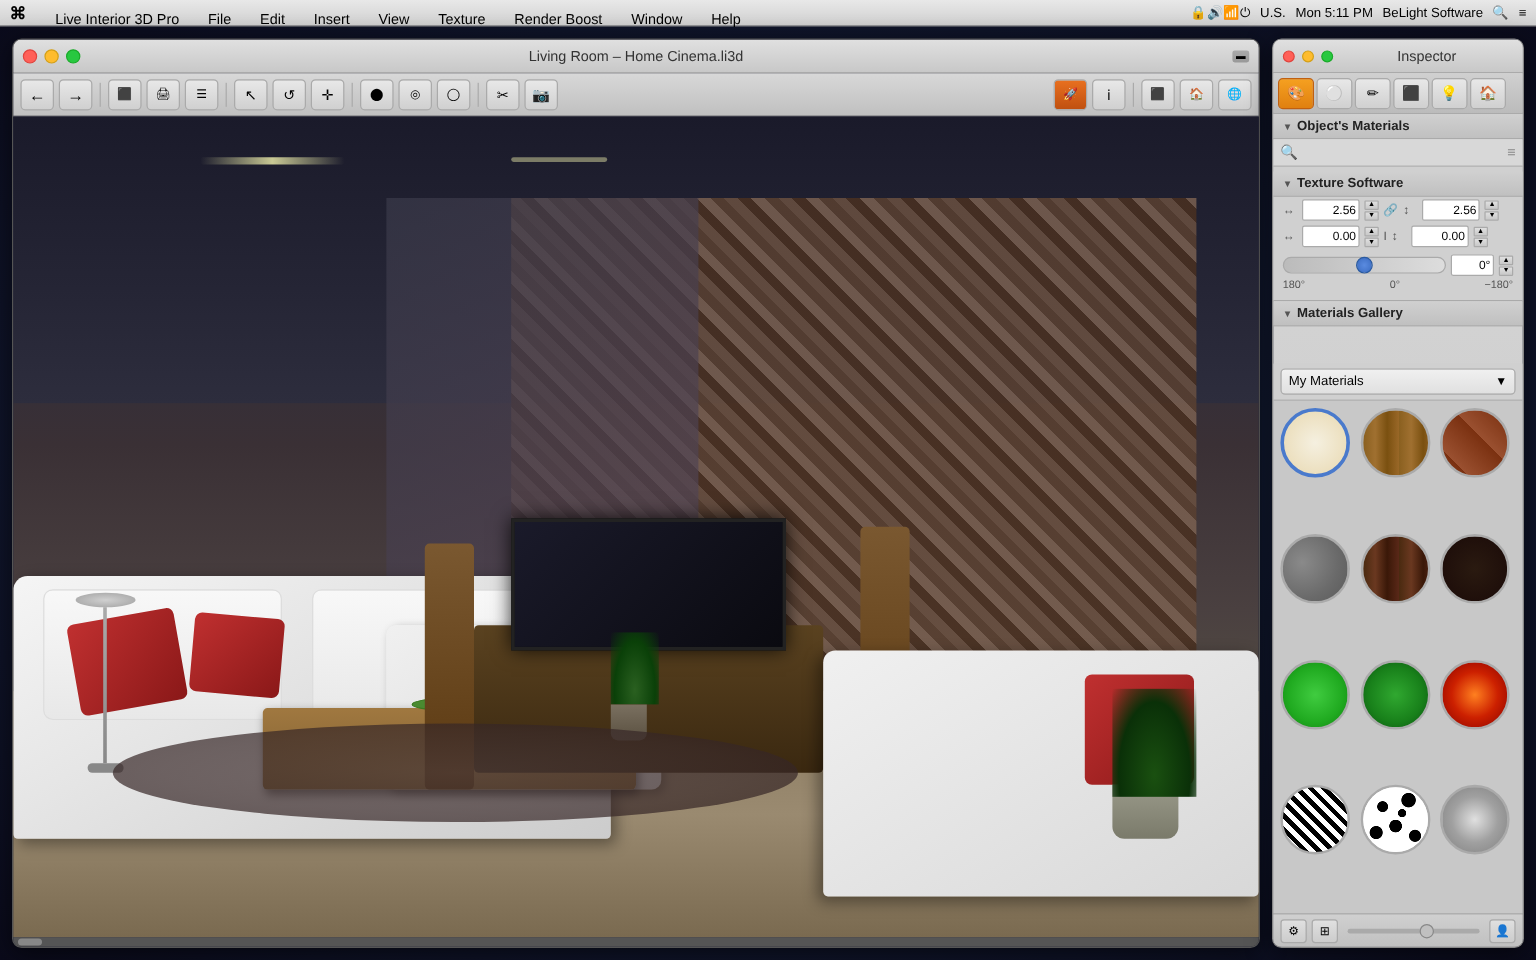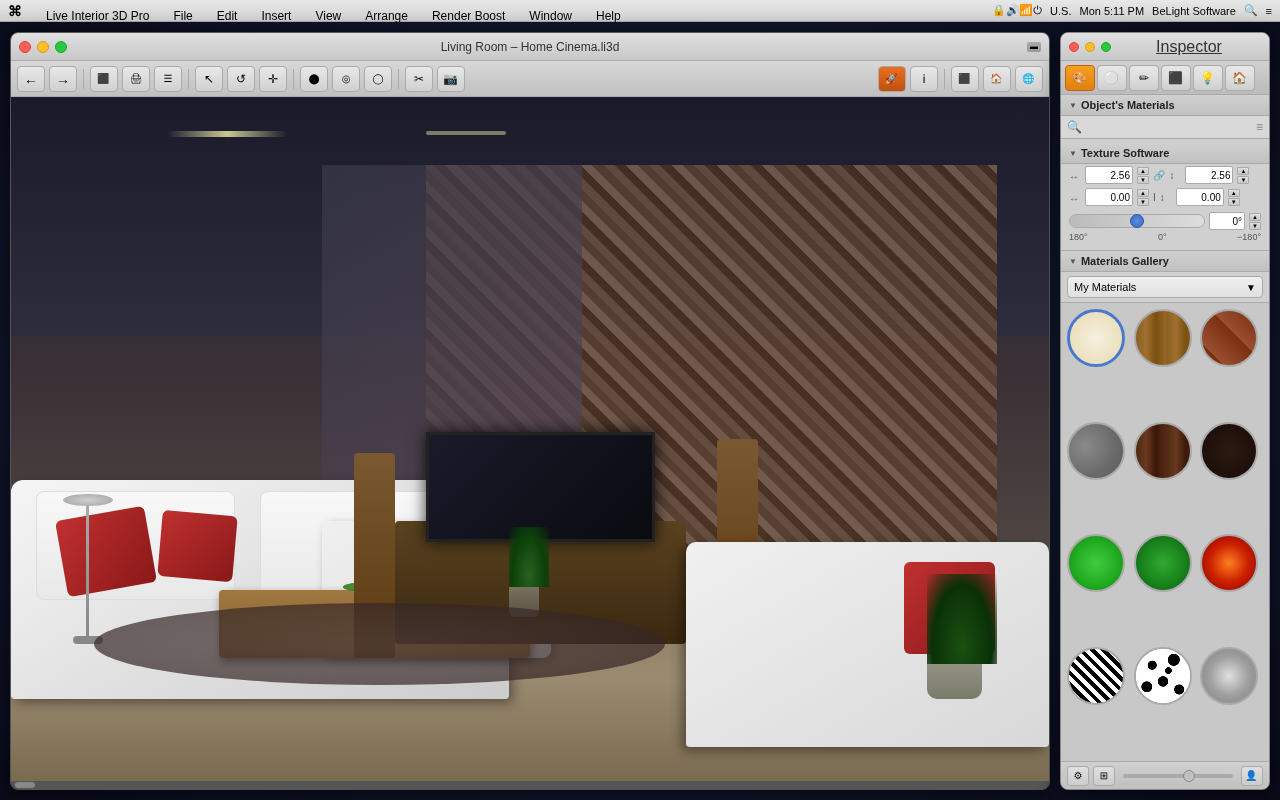--- a/index.html
+++ b/index.html
@@ -227,25 +227,24 @@
     .inspector-titlebar {
       height: 28px;
       background: linear-gradient(to bottom, #e0e0e0, #c8c8c8);
       display: flex;
       align-items: center;
       padding: 0 8px;
       gap: 6px;
       border-bottom: 1px solid #aaa;
     }
     .inspector-title {
-      font-size: 16px;
+      font-size: 12px;
       color: #333;
       font-weight: 500;
       margin: 0 auto;
-      text-decoration: underline;
     }
 
     .inspector-tabs {
       height: 34px;
       background: linear-gradient(to bottom, #d0d0d0, #bbb);
       display: flex;
       align-items: center;
       padding: 0 4px;
       gap: 2px;
       border-bottom: 1px solid #aaa;
@@ -430,20 +429,21 @@
     .gallery-section {
       flex: 1;
       display: flex;
       flex-direction: column;
       overflow: hidden;
     }
     .gallery-dropdown-row {
       padding: 4px 6px;
       background: #d0d0d0;
       border-bottom: 1px solid #aaa;
+      margin-top: 31px;
     }
     .gallery-dropdown {
       width: 100%;
       height: 22px;
       background: linear-gradient(to bottom, #f0f0f0, #e0e0e0);
       border: 1px solid #aaa;
       border-radius: 4px;
       font-size: 11px;
       display: flex;
       align-items: center;
@@ -555,21 +555,21 @@
 </head>
 <body>
 
 <div class="menubar">
   <span class="menubar-apple">⌘</span>
   <span class="menubar-item">Live Interior 3D Pro</span>
   <span class="menubar-item">File</span>
   <span class="menubar-item">Edit</span>
   <span class="menubar-item">Insert</span>
   <span class="menubar-item">View</span>
-  <span class="menubar-item">Arrange</span>
+  <span class="menubar-item">Texture</span>
   <span class="menubar-item">Render Boost</span>
   <span class="menubar-item">Window</span>
   <span class="menubar-item">Help</span>
   <div class="menubar-right">
     <span>🔒🔊📶⏻</span>
     <span>U.S.</span>
     <span>Mon 5:11 PM</span>
     <span>BeLight Software</span>
     <span>🔍</span>
     <span>≡</span>

